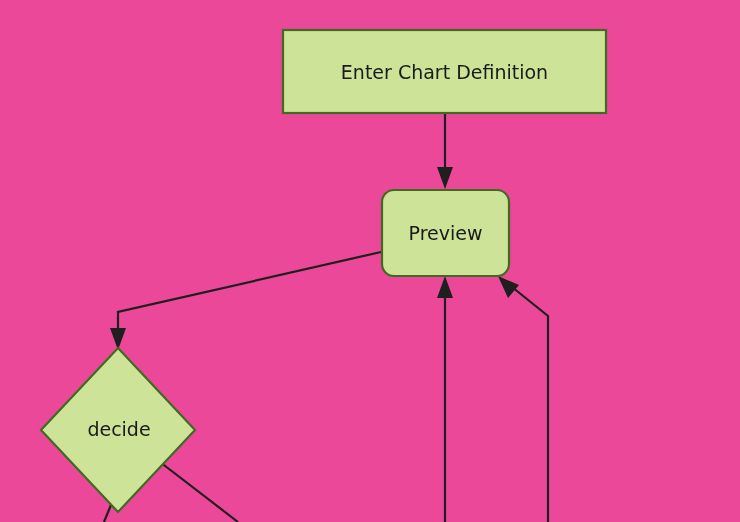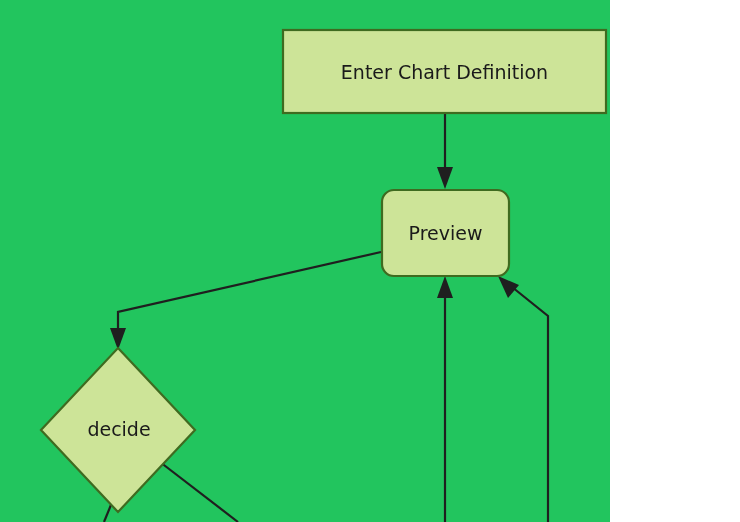--- a/index.html
+++ b/index.html
@@ -5,23 +5,23 @@
   html, body {
     margin: 0;
     padding: 0;
     background: #ffffff;
   }
   body {
     font-family: "DejaVu Sans", "Liberation Sans", sans-serif;
   }
   #canvas {
     position: relative;
-    width: 610px;
+    width: 740px;
     height: 522px;
-    background: #22c55e;
+    background: #ec4899;
     overflow: hidden;
   }
   #flow-svg {
     position: absolute;
     left: 0;
     top: 0;
     width: 740px;
     height: 522px;
     display: block;
   }

